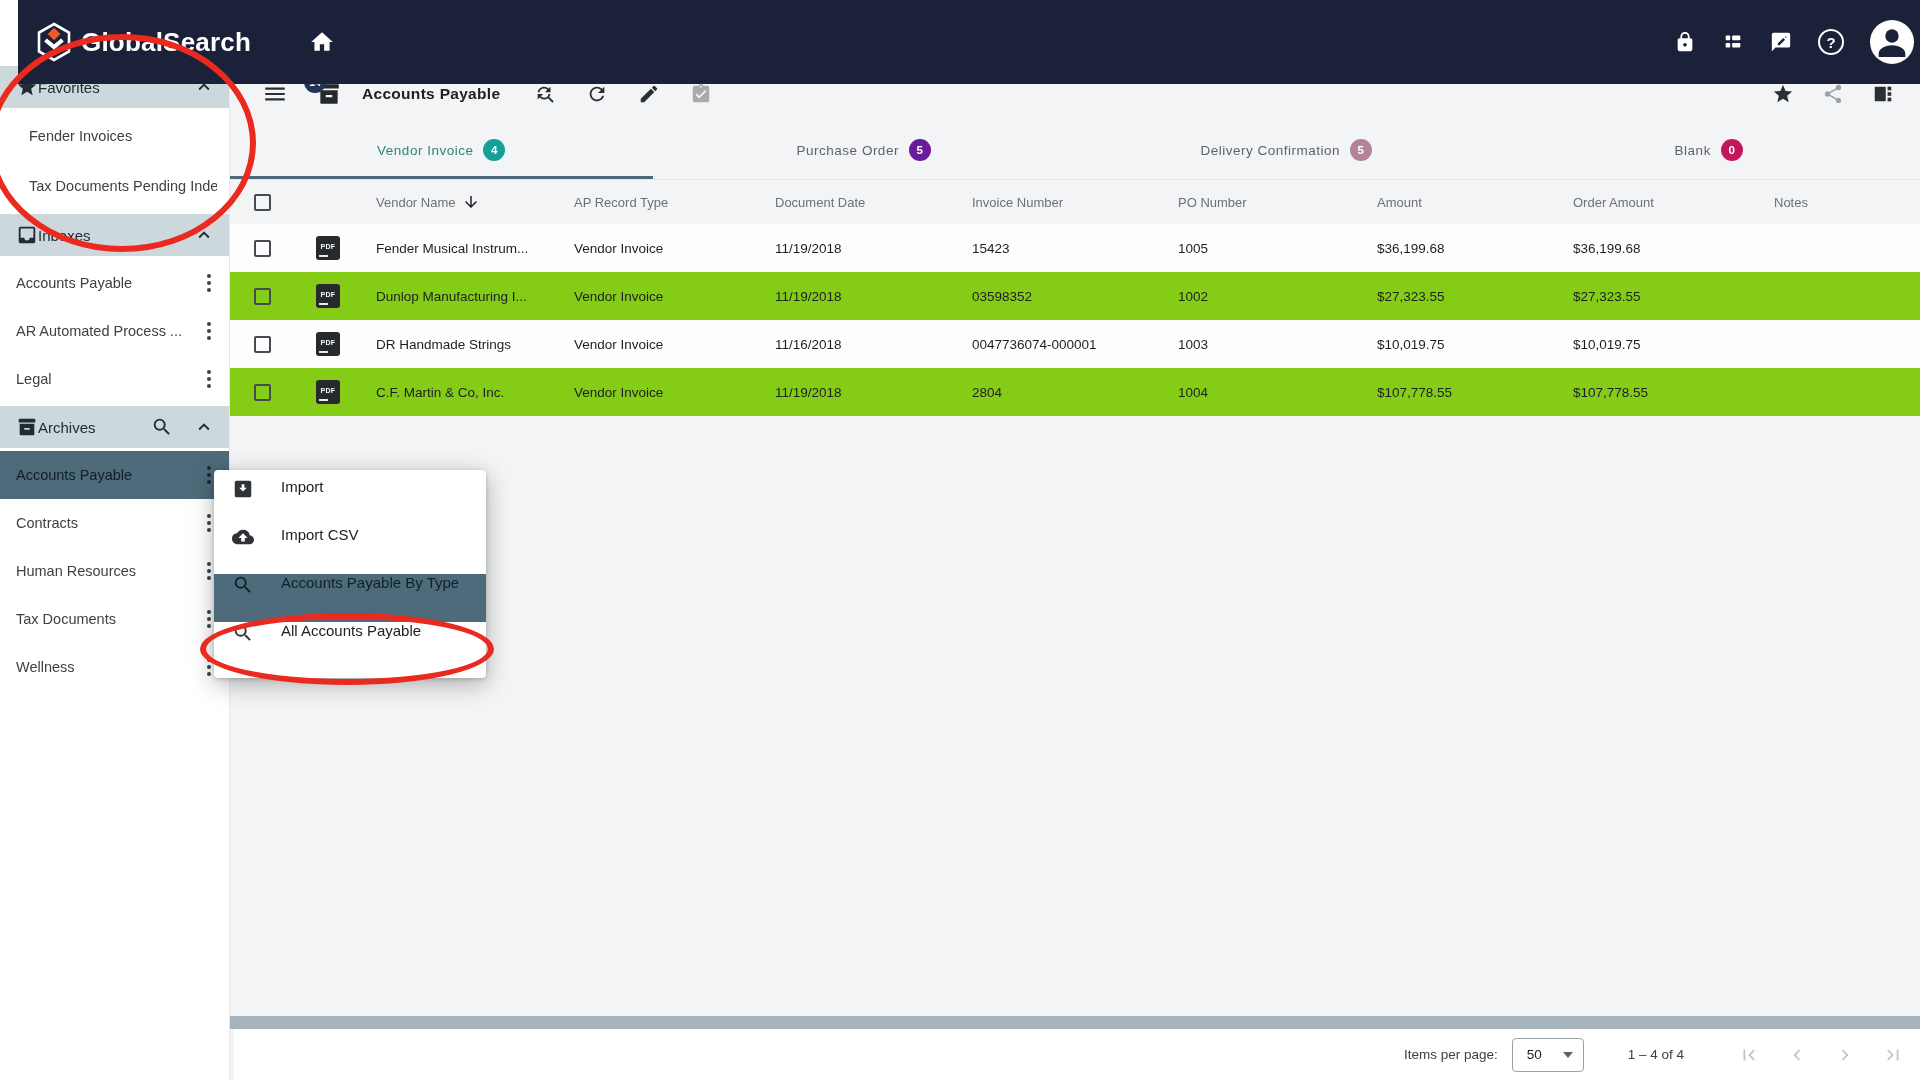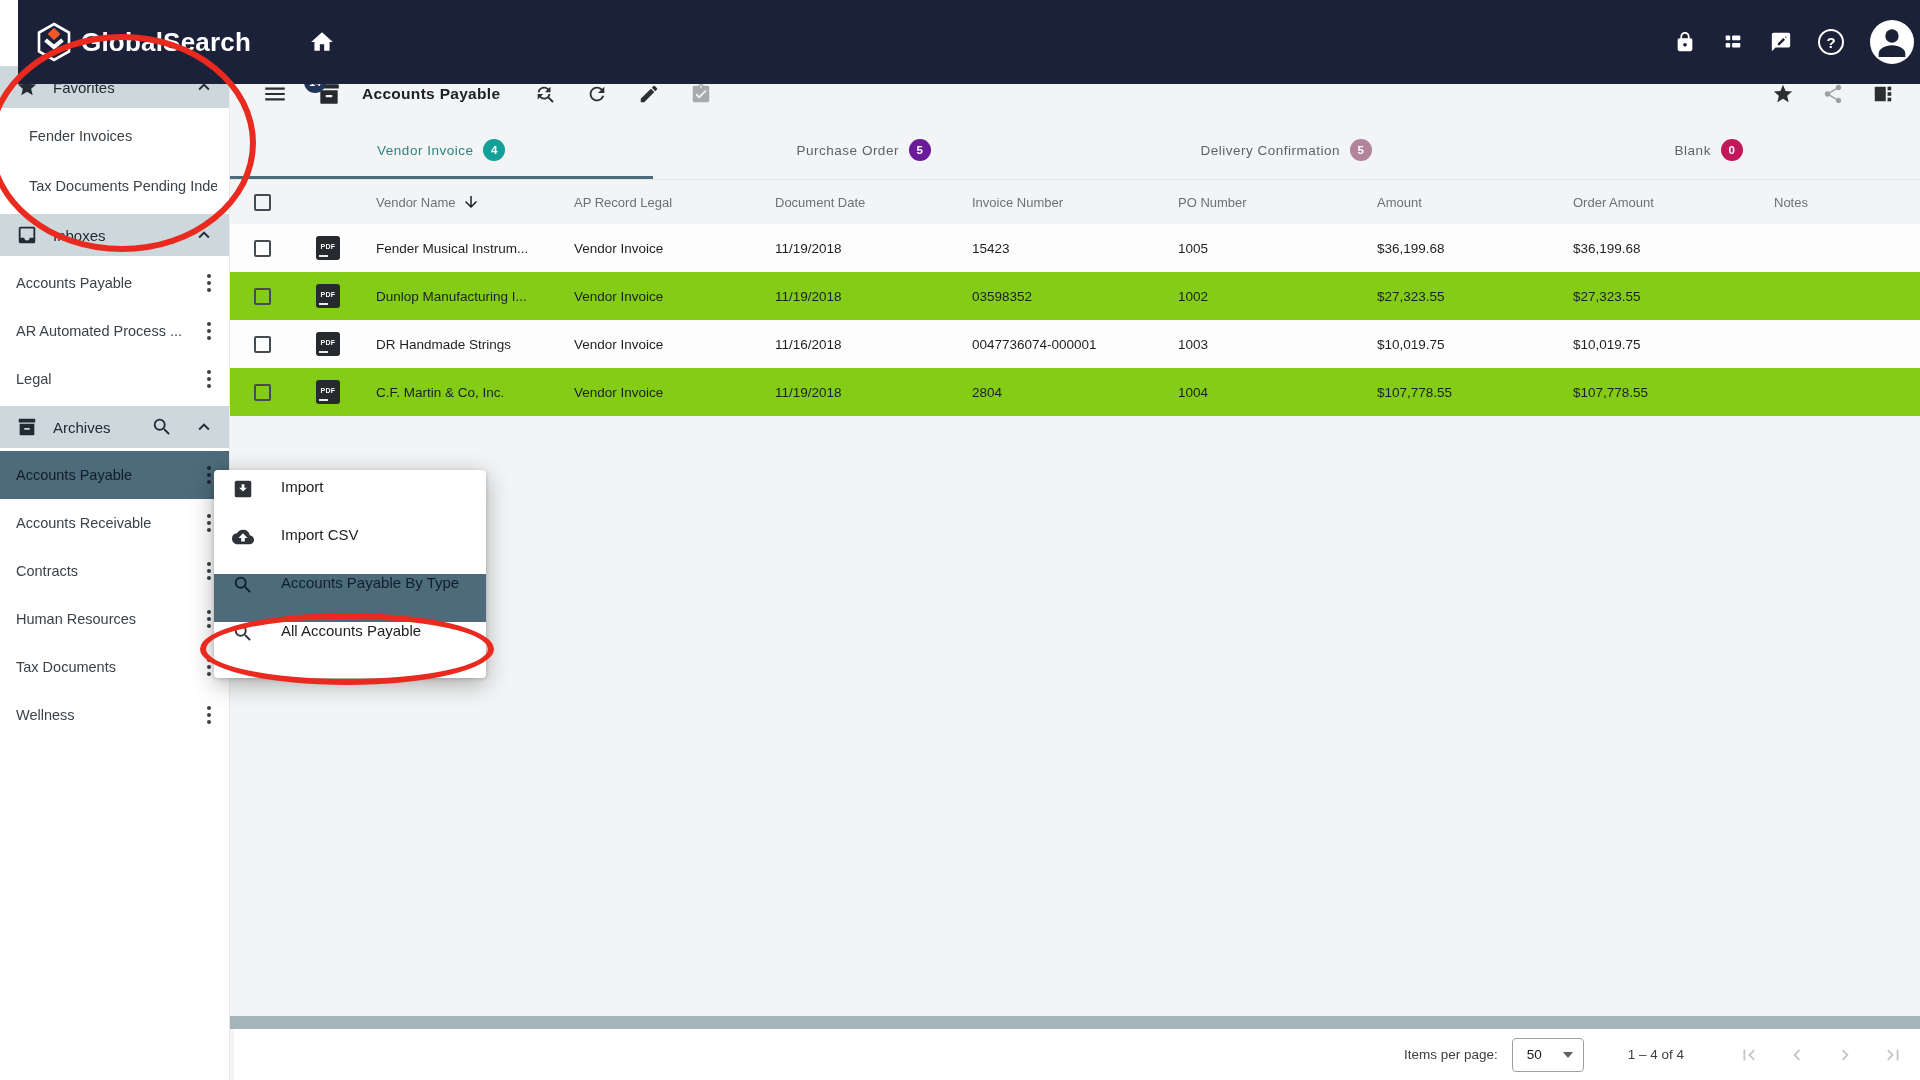--- a/index.html
+++ b/index.html
@@ -14,21 +14,21 @@
   .topbar-right { margin-left:auto; display:flex; align-items:center; gap:26px; margin-right:24px; color:#fff; }
   .help-circle { width:26px; height:26px; border:2.5px solid #fff; border-radius:50%; color:#fff; font-size:15px; font-weight:700; display:flex; align-items:center; justify-content:center; }
   .avatar { width:44px; height:44px; background:#fff; border-radius:50%; display:flex; align-items:center; justify-content:center; }
 
   .ic { width:22px; height:22px; fill:currentColor; display:block; }
   .ic.sm { width:18px; height:18px; }
   .ic.lg { width:26px; height:26px; }
 
   
   .sidebar { position:absolute; top:64px; left:0; width:230px; height:1016px; background:#fff; border-right:1px solid #e6e8ea; z-index:8; }
-  .side-header { height:42px; margin-top:2px; background:#cdd8dc; display:flex; align-items:center; padding:0 14px 0 16px; gap:15px; color:#202b33; }
+  .side-header { height:42px; margin-top:2px; background:#cdd8dc; display:flex; align-items:center; padding:0 14px 0 16px; color:#202b33; }
   .side-header .lbl { font-size:15px; font-weight:500; }
   .side-header .spacer { margin-left:auto; display:flex; align-items:center; gap:20px; }
   .side-items { padding:3px 0; }
   .side-item { height:48px; display:flex; align-items:center; padding-left:16px; padding-right:12px; font-size:14.5px; color:#3b4248; }
   .side-item.fav { height:50px;padding-left:29px; }
   .side-item .txt { white-space:nowrap; overflow:hidden; }
   .side-item.selected { background:#4d6b7a; color:#111e27; }
   .kebab { margin-left:auto; display:flex; flex-direction:column; gap:3px; padding:6px; }
   .kebab i { width:4px; height:4px; border-radius:50%; background:#3b4248; }
   .side-item.selected .kebab i { background:#1b2830; }
@@ -229,28 +229,20 @@
   <div class="side-items">
     <div class="side-item selected">
       <span class="txt">Accounts Payable</span>
       <span class="kebab">
           <i></i>
           <i></i>
           <i></i>
         </span>
     </div>
     <div class="side-item">
-      <span class="txt">Accounts Receivable</span>
-      <span class="kebab">
-          <i></i>
-          <i></i>
-          <i></i>
-        </span>
-    </div>
-    <div class="side-item">
       <span class="txt">Contracts</span>
       <span class="kebab">
           <i></i>
           <i></i>
           <i></i>
         </span>
     </div>
     <div class="side-item">
       <span class="txt">Human Resources</span>
       <span class="kebab">
@@ -359,21 +351,21 @@
 
   <div class="grid thead">
     <span class="cb"></span>
     <span></span>
     <span class="cell">
       <span>Vendor Name</span>
       <svg class="ic sm" viewBox="0 0 24 24" style="fill:#202124">
           <path d="M20 12l-1.41-1.41L13 16.17V4h-2v12.17l-5.59-5.58L4 12l8 8 8-8z"></path>
         </svg>
     </span>
-    <span class="cell">AP Record Legal</span>
+    <span class="cell">AP Record Type</span>
     <span class="cell">Document Date</span>
     <span class="cell">Invoice Number</span>
     <span class="cell">PO Number</span>
     <span class="cell">Amount</span>
     <span class="cell">Order Amount</span>
     <span class="cell">Notes</span>
   </div>
 
   <div class="grid trow plain">
     <span class="cb"></span>

